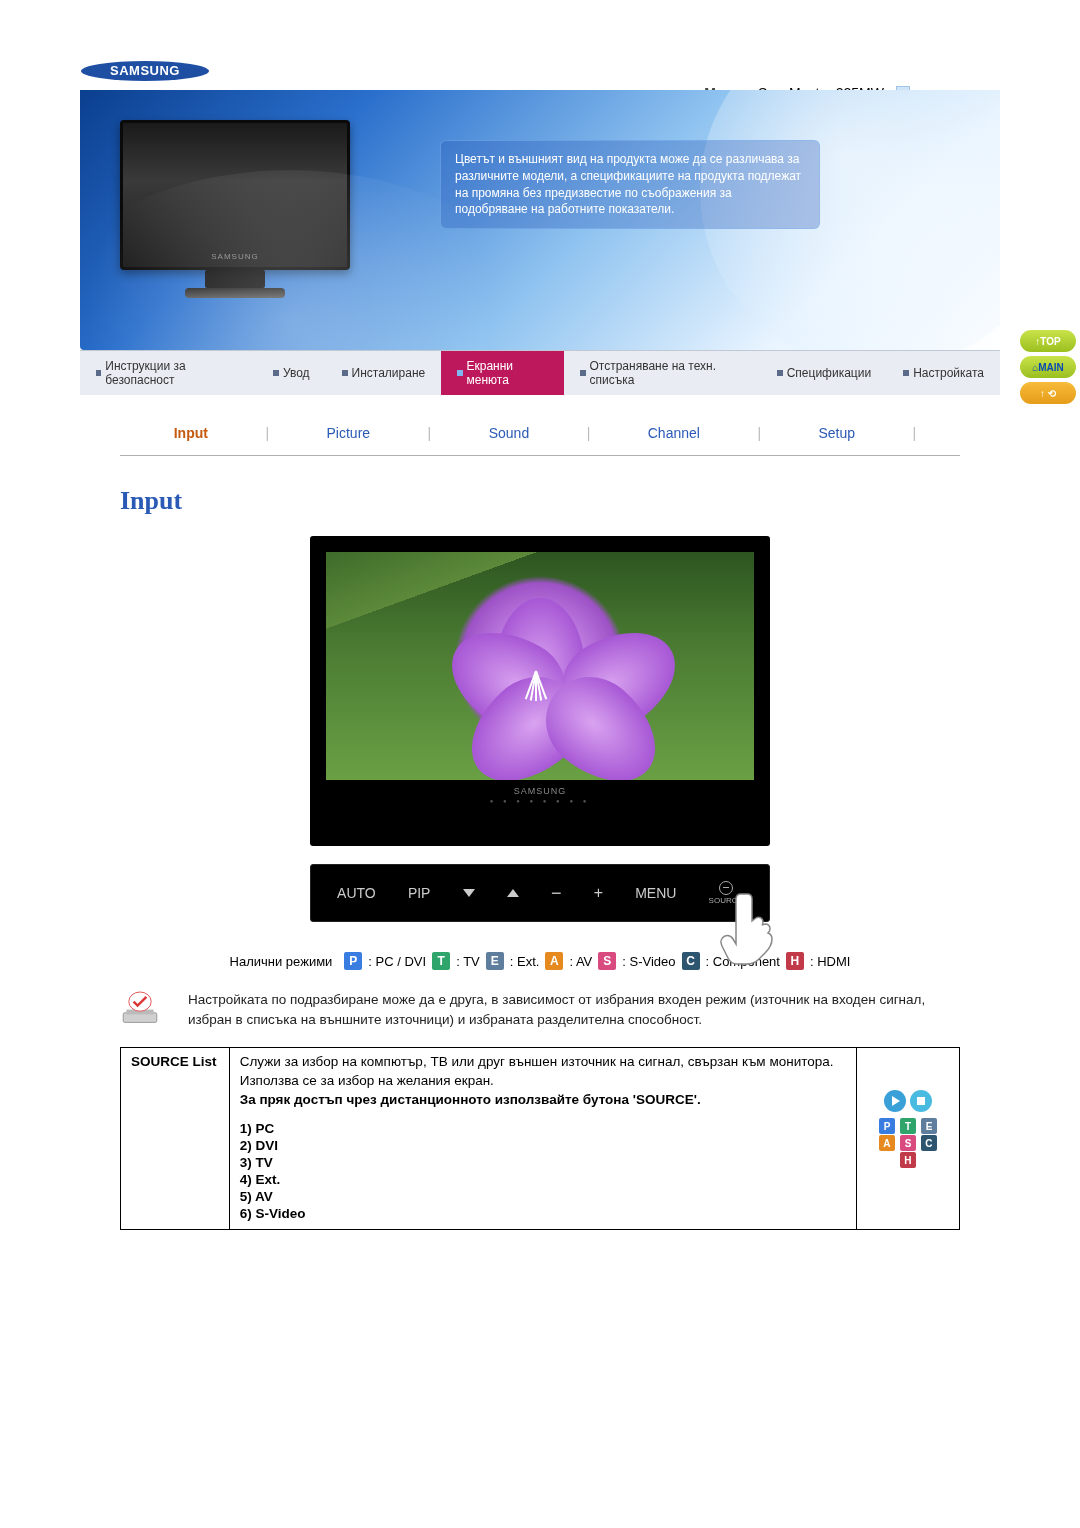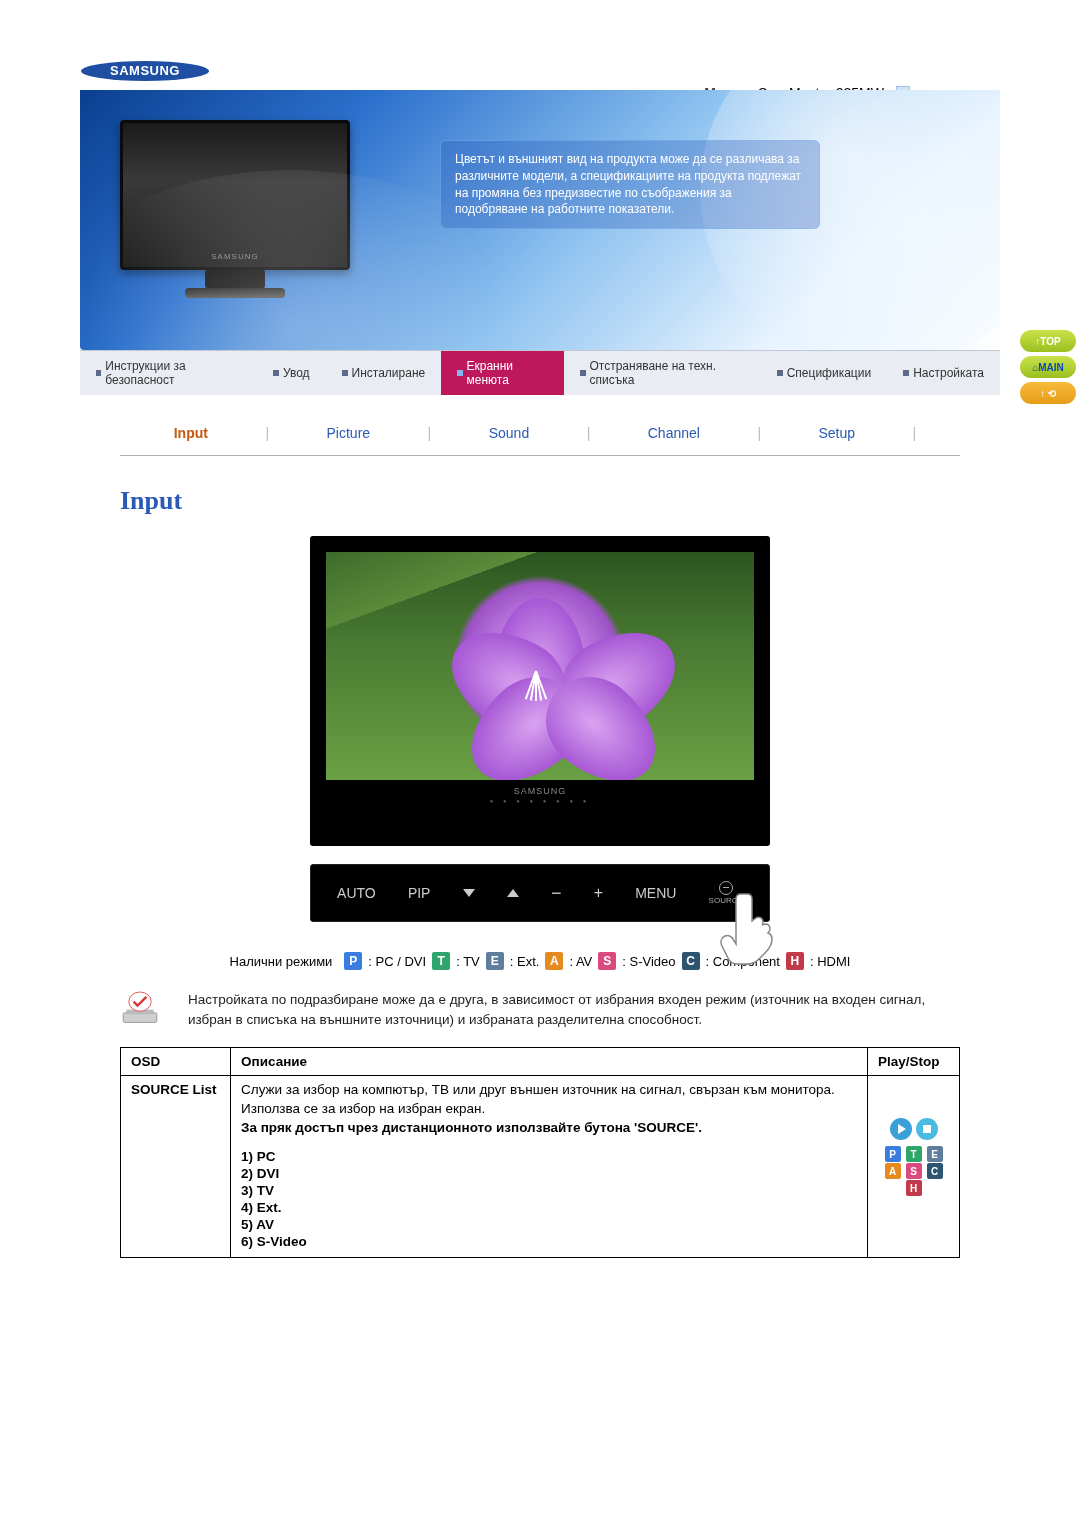--- a/index.html
+++ b/index.html
@@ -234,31 +234,26 @@
         <rect x="8" y="24" width="34" height="6" fill="#bbb"></rect>
         <ellipse cx="25" cy="14" rx="14" ry="12" fill="#fff" stroke="#d33"></ellipse>
         <path d="M17 14 l5 5 l11 -11" fill="none" stroke="#d33" stroke-width="3"></path>
       </svg>
     </div>
     <div class="note-text">Настройката по подразбиране може да е друга, в зависимост от избрания входен режим (източник на входен сигнал, избран в списъка на външните източници) и избраната разделителна способност.</div>
   </div>
 
   <table class="info">
     <tbody>
-        <tr>
-      <th style="width:110px">OSD</th>
-      <th>Описание</th>
-      <th style="width:92px">Play/Stop</th>
-    </tr>
     <tr>
       <td class="hdr">SOURCE List</td>
       <td>
         <div class="desc-block">
           <p>Служи за избор на компютър, ТВ или друг външен източник на сигнал, свързан към монитора.</p>
-          <p>Използва се за избор на избран екран.</p>
+          <p>Използва се за избор на желания екран.</p>
           <p class="bold">За пряк достъп чрез дистанционното използвайте бутона 'SOURCE'.</p>
           <div class="src-list">
             <div>1) PC</div>
             <div>2) DVI</div>
             <div>3) TV</div>
             <div>4) Ext.</div>
             <div>5) AV</div>
             <div>6) S-Video</div>
           </div>
         </div>

